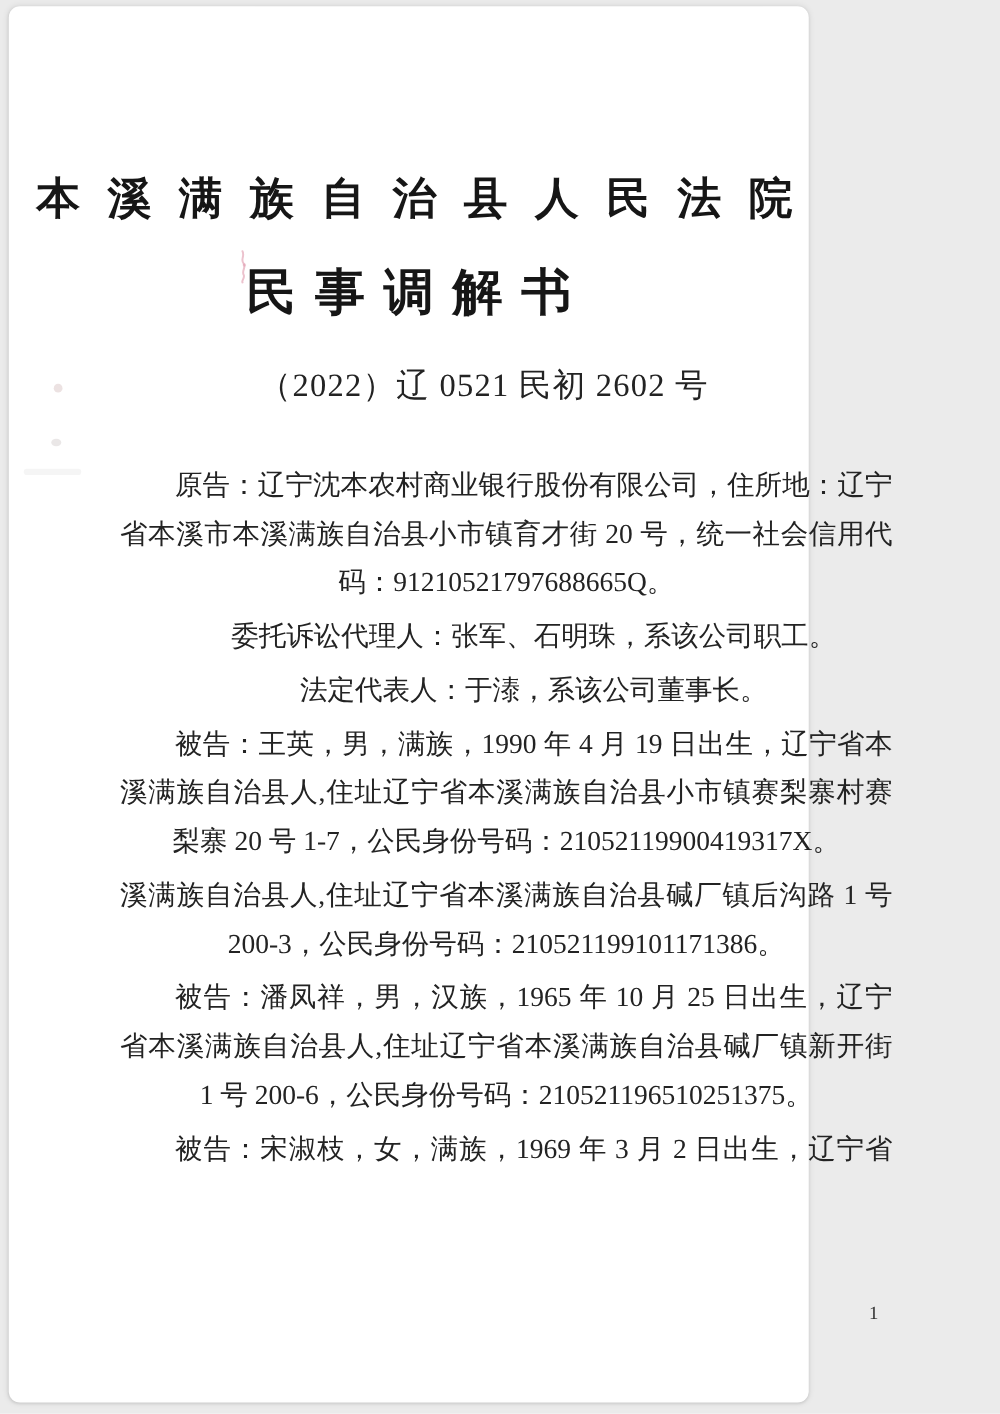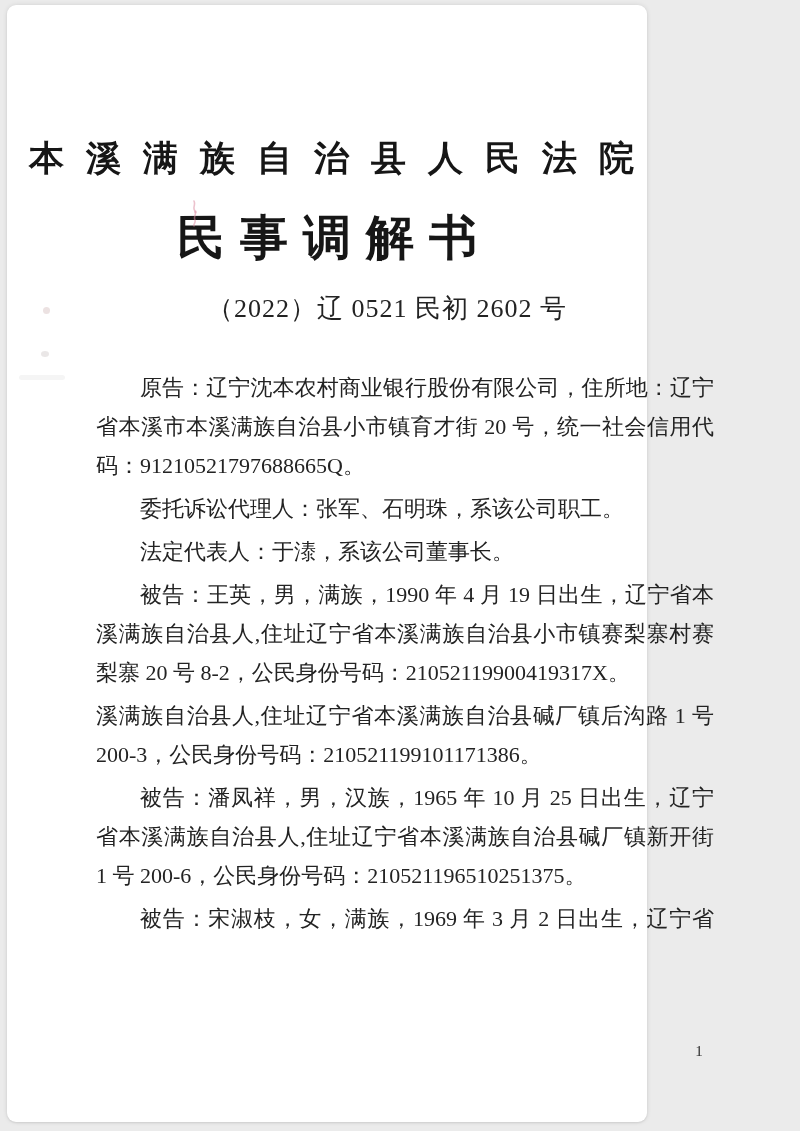--- a/index.html
+++ b/index.html
@@ -35,21 +35,21 @@
     font-weight:700;
     letter-spacing:22px;
     text-indent:22px; 
     color:var(--title-ink);
     white-space:nowrap;
   }
   .doc-title{
     position:absolute;
     left:0;right:0;top:201px;
     text-align:center;
-    font-size:48px;
+    font-size:40px;
     font-weight:700;
     letter-spacing:15px;
     text-indent:15px;
     color:var(--title-ink);
     white-space:nowrap;
   }
   .case-number{
     position:absolute;
     top:286px;
     right:80px;
@@ -61,21 +61,21 @@
   .doc-body{
     position:absolute;
     left:89px;top:363px;
     width:618px;
   }
   .para + .para{margin-top:4px;}
   .line{
     font-size:22px;
     height:39px;
     line-height:39px;
-    text-align:left;
+    text-align:center;
     white-space:normal;
     overflow:hidden;
   }
   .line.fill{
     text-align:justify;
     text-align-last:justify;
   }
   .line.indent{
     text-indent:44px;
   }
@@ -122,21 +122,21 @@
       </div>
       <div class="para">
         <div class="line indent">委托诉讼代理人：张军、石明珠，系该公司职工。</div>
       </div>
       <div class="para">
         <div class="line indent">法定代表人：于溙，系该公司董事长。</div>
       </div>
       <div class="para">
         <div class="line indent fill">被告：王英，男，满族，1990 年 4 月 19 日出生，辽宁省本</div>
         <div class="line fill">溪满族自治县人,住址辽宁省本溪满族自治县小市镇赛梨寨村赛</div>
-        <div class="line">梨寨 20 号 8-2，公民身份号码：21052119900419317X。</div>
+        <div class="line">梨寨 20 号 1-7，公民身份号码：21052119900419317X。</div>
       </div>
       <div class="para">
         <div class="line fill">溪满族自治县人,住址辽宁省本溪满族自治县碱厂镇后沟路 1 号</div>
         <div class="line">200-3，公民身份号码：210521199101171386。</div>
       </div>
       <div class="para">
         <div class="line indent fill">被告：潘凤祥，男，汉族，1965 年 10 月 25 日出生，辽宁</div>
         <div class="line fill">省本溪满族自治县人,住址辽宁省本溪满族自治县碱厂镇新开街</div>
         <div class="line">1 号 200-6，公民身份号码：210521196510251375。</div>
       </div>

